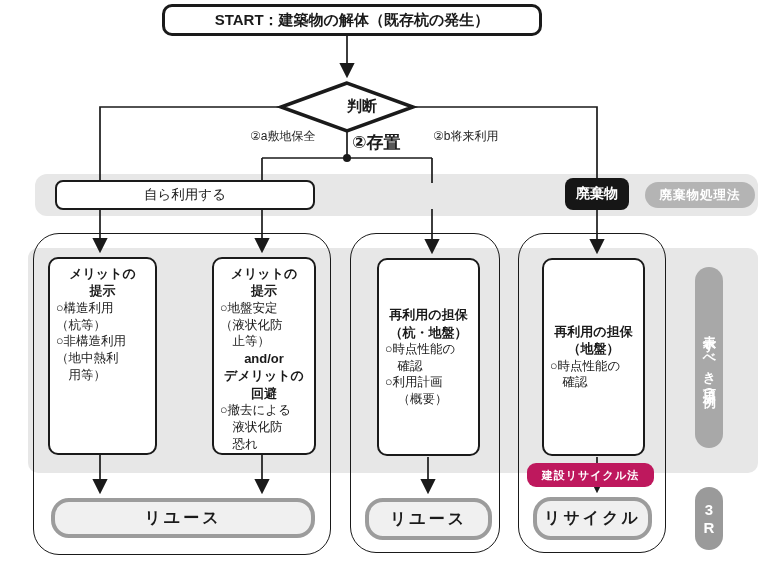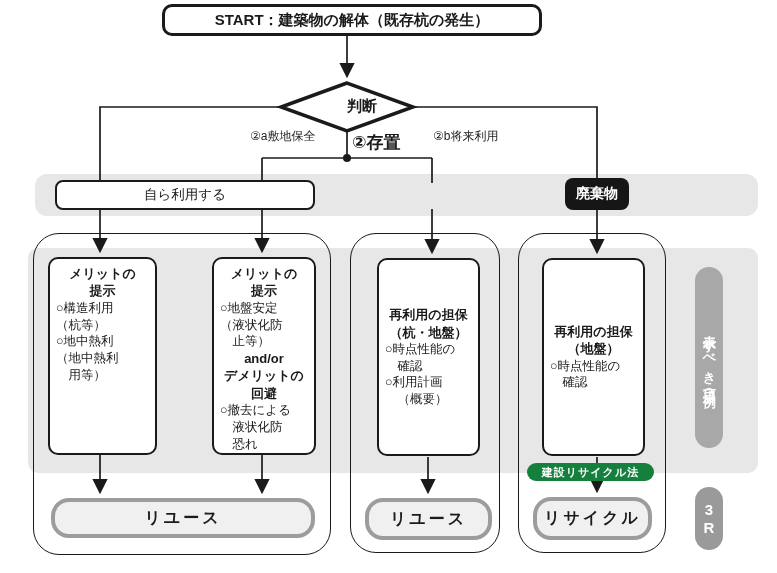--- a/index.html
+++ b/index.html
@@ -27,21 +27,21 @@
   .lbl-b2{left:352px;top:131px;}
   .lbl-b2a{left:216px;top:128px;margin-left:34px;}
   .lbl-b2b{left:433px;top:128px;}
   .white-box{background:#fff;border:2.5px solid #1a1a1a;border-radius:8px;font-size:13.5px;}
   .use-self{left:55px;top:180px;width:260px;height:30px;}
   .transfer{left:371px;top:181px;width:126px;height:28px;border-width:2px;font-size:13px;}
   .waste{left:565px;top:178px;width:64px;height:32px;background:#161616;color:#fff;
     border-radius:8px;font-weight:bold;font-size:14px;}
   .pill{color:#fff;font-weight:bold;letter-spacing:1px;}
   .waste-law{left:645px;top:182px;width:110px;height:26px;background:#b4b4b4;border-radius:13px;font-size:12.5px;}
-  .recycle-law{left:527px;top:463px;width:127px;height:18px;background:#15803d;border-radius:9px;font-size:11px;z-index:5;}
+  .recycle-law{left:527px;top:463px;width:127px;height:24px;background:#be185d;border-radius:9px;font-size:11px;z-index:5;}
   .col{background:#fff;border:2.5px solid #1a1a1a;border-radius:10px;z-index:4;
     padding:6px 6px;font-size:12.5px;line-height:1.34;display:flex;flex-direction:column;}
   .col1{left:48px;top:257px;width:109px;height:198px;}
   .col2{left:212px;top:257px;width:104px;height:198px;}
   .col3{left:377px;top:258px;width:103px;height:198px;justify-content:center;}
   .col4{left:542px;top:258px;width:103px;height:198px;justify-content:center;}
   .col .bold{font-weight:bold;font-size:13px;}
   .col .center{text-align:center;}
   .outcome{background:#f0f0f0;border:4px solid #9c9c9c;border-radius:18px;
     font-weight:bold;font-size:16px;letter-spacing:3px;z-index:4;}
@@ -99,31 +99,34 @@
   <div class="abs branch-big lbl-b2">②存置</div>
   <div class="abs branch-small lbl-b2a">②a敷地保全</div>
   <div class="abs branch-small lbl-b2b">②b将来利用</div>
 
   <div class="abs node white-box use-self">
     <span>自ら利用する</span>
   </div>
   <div class="abs node waste">
     <span>廃棄物</span>
   </div>
+  <div class="abs node pill waste-law">
+    <span>廃棄物処理法</span>
+  </div>
 
   <div class="abs group g1"></div>
   <div class="abs group g2"></div>
   <div class="abs group g3"></div>
 
   <div class="abs col col1">
       <div class="bold center">メリットの</div>
       <div class="bold center">提示</div>
       <div>○構造利用</div>
       <div>（杭等）</div>
-      <div>○地中熱利</div>
+      <div>○非構造利用</div>
       <div>（地中熱利</div>
       <div>　用等）</div>
     </div>
   <div class="abs col col2">
       <div class="bold center">メリットの</div>
       <div class="bold center">提示</div>
       <div>○地盤安定</div>
       <div>（液状化防</div>
       <div>　止等）</div>
       <div class="bold center">and/or</div>

